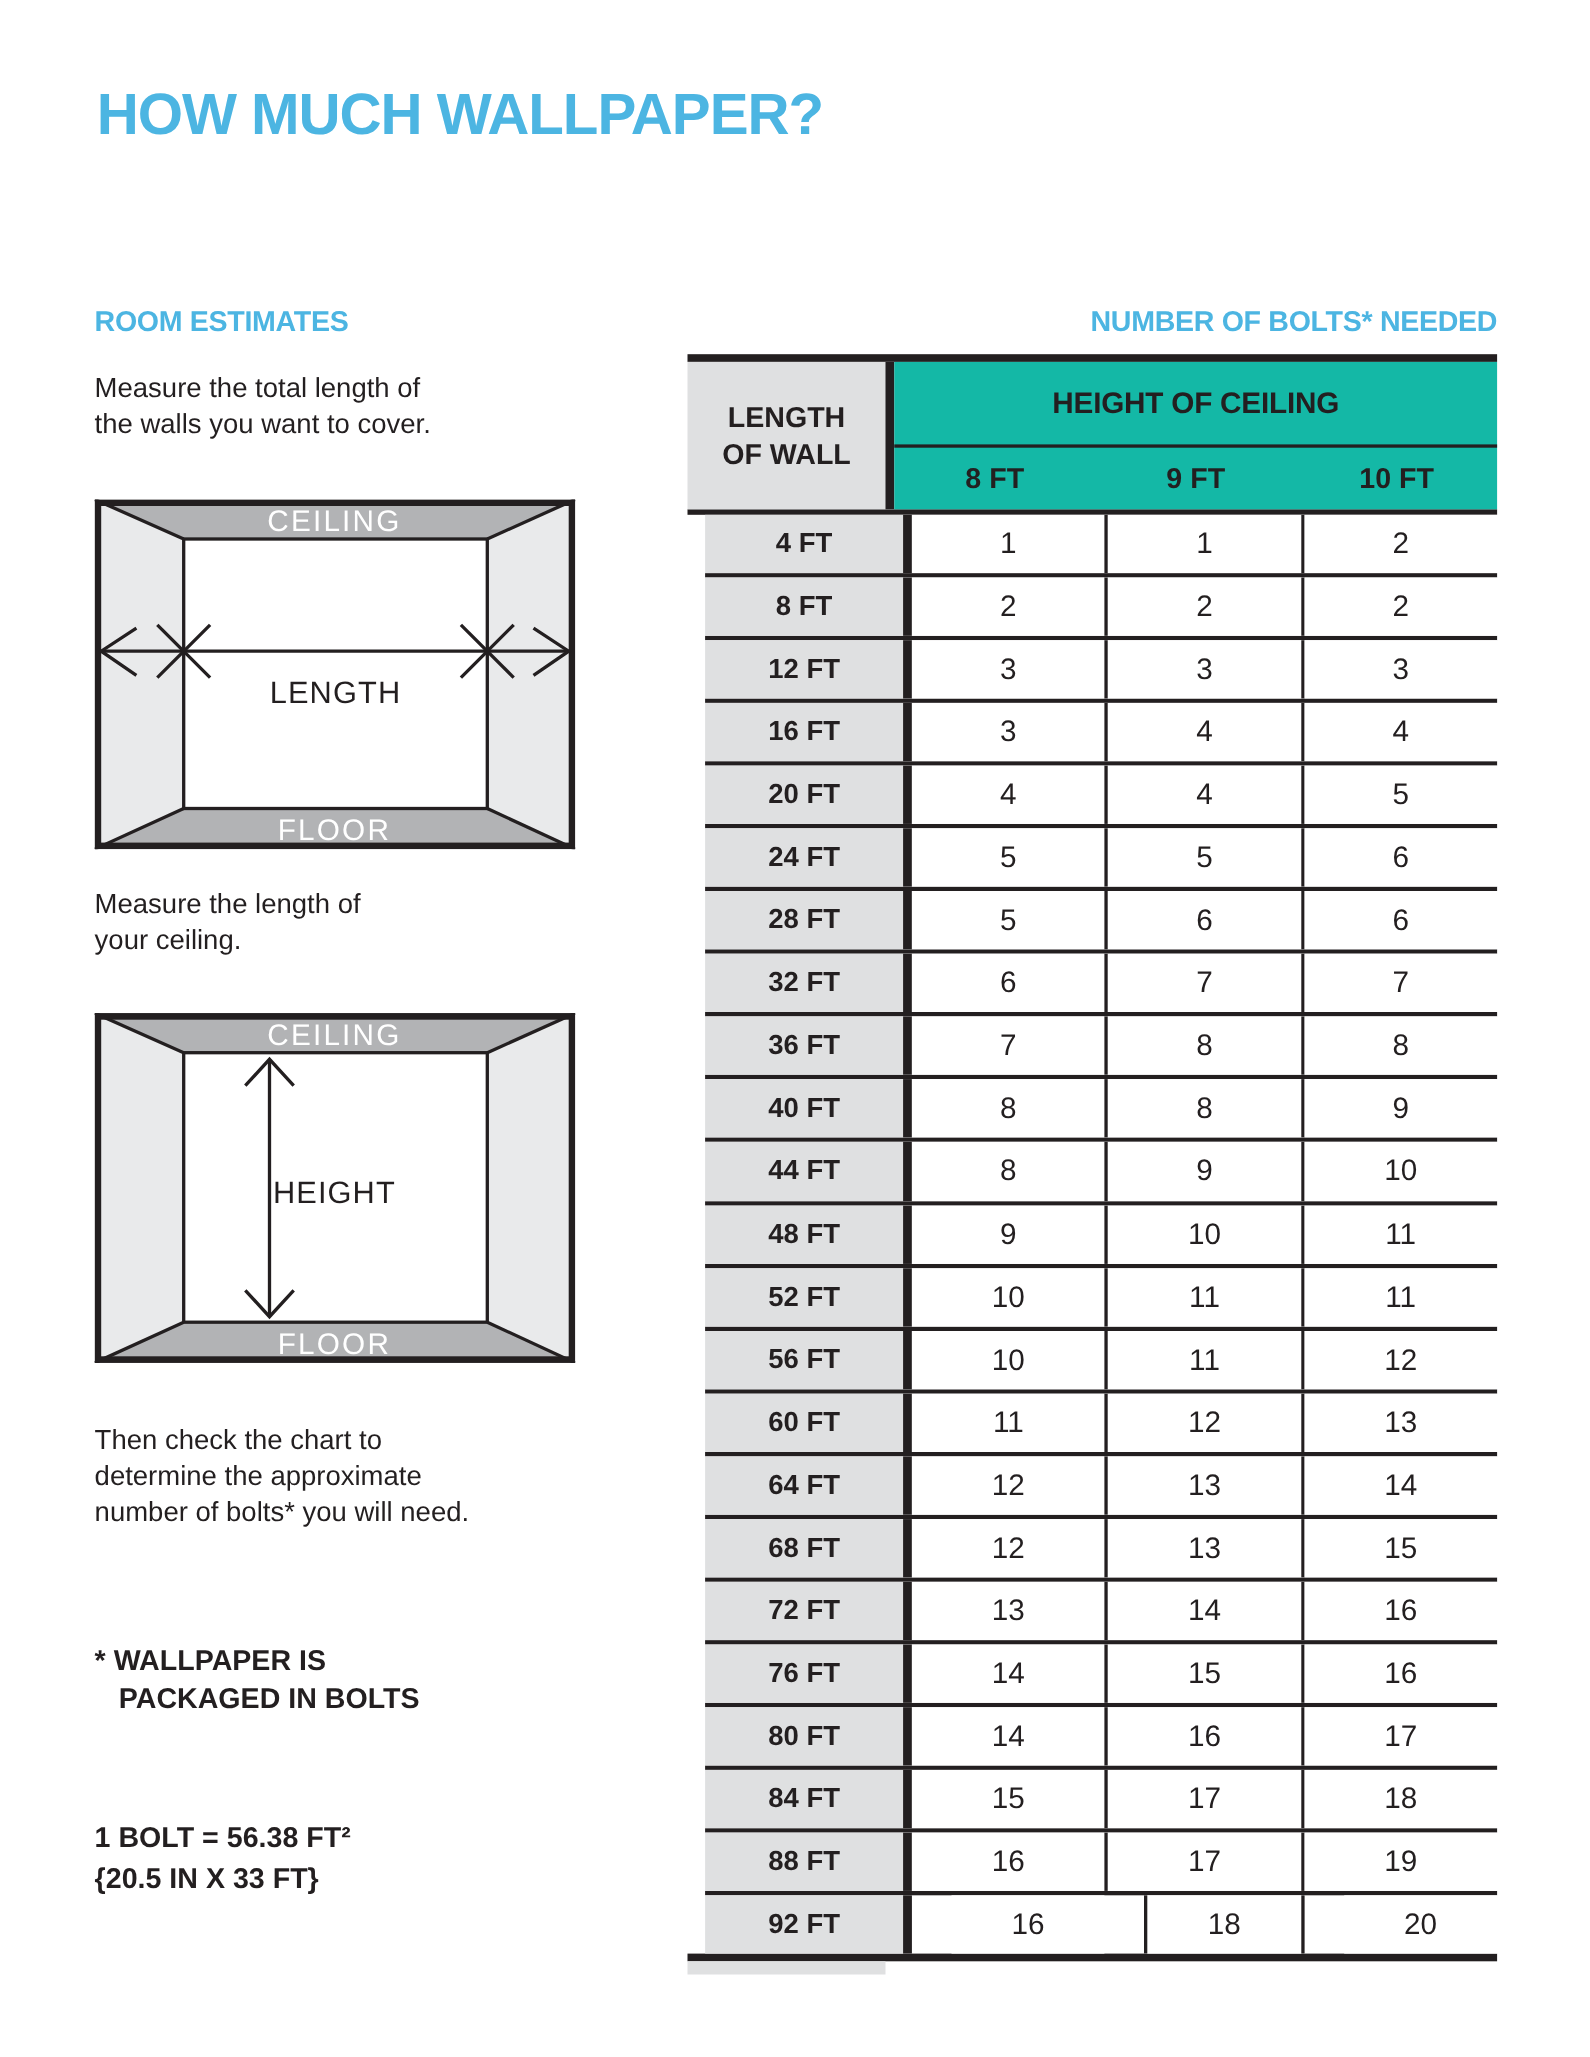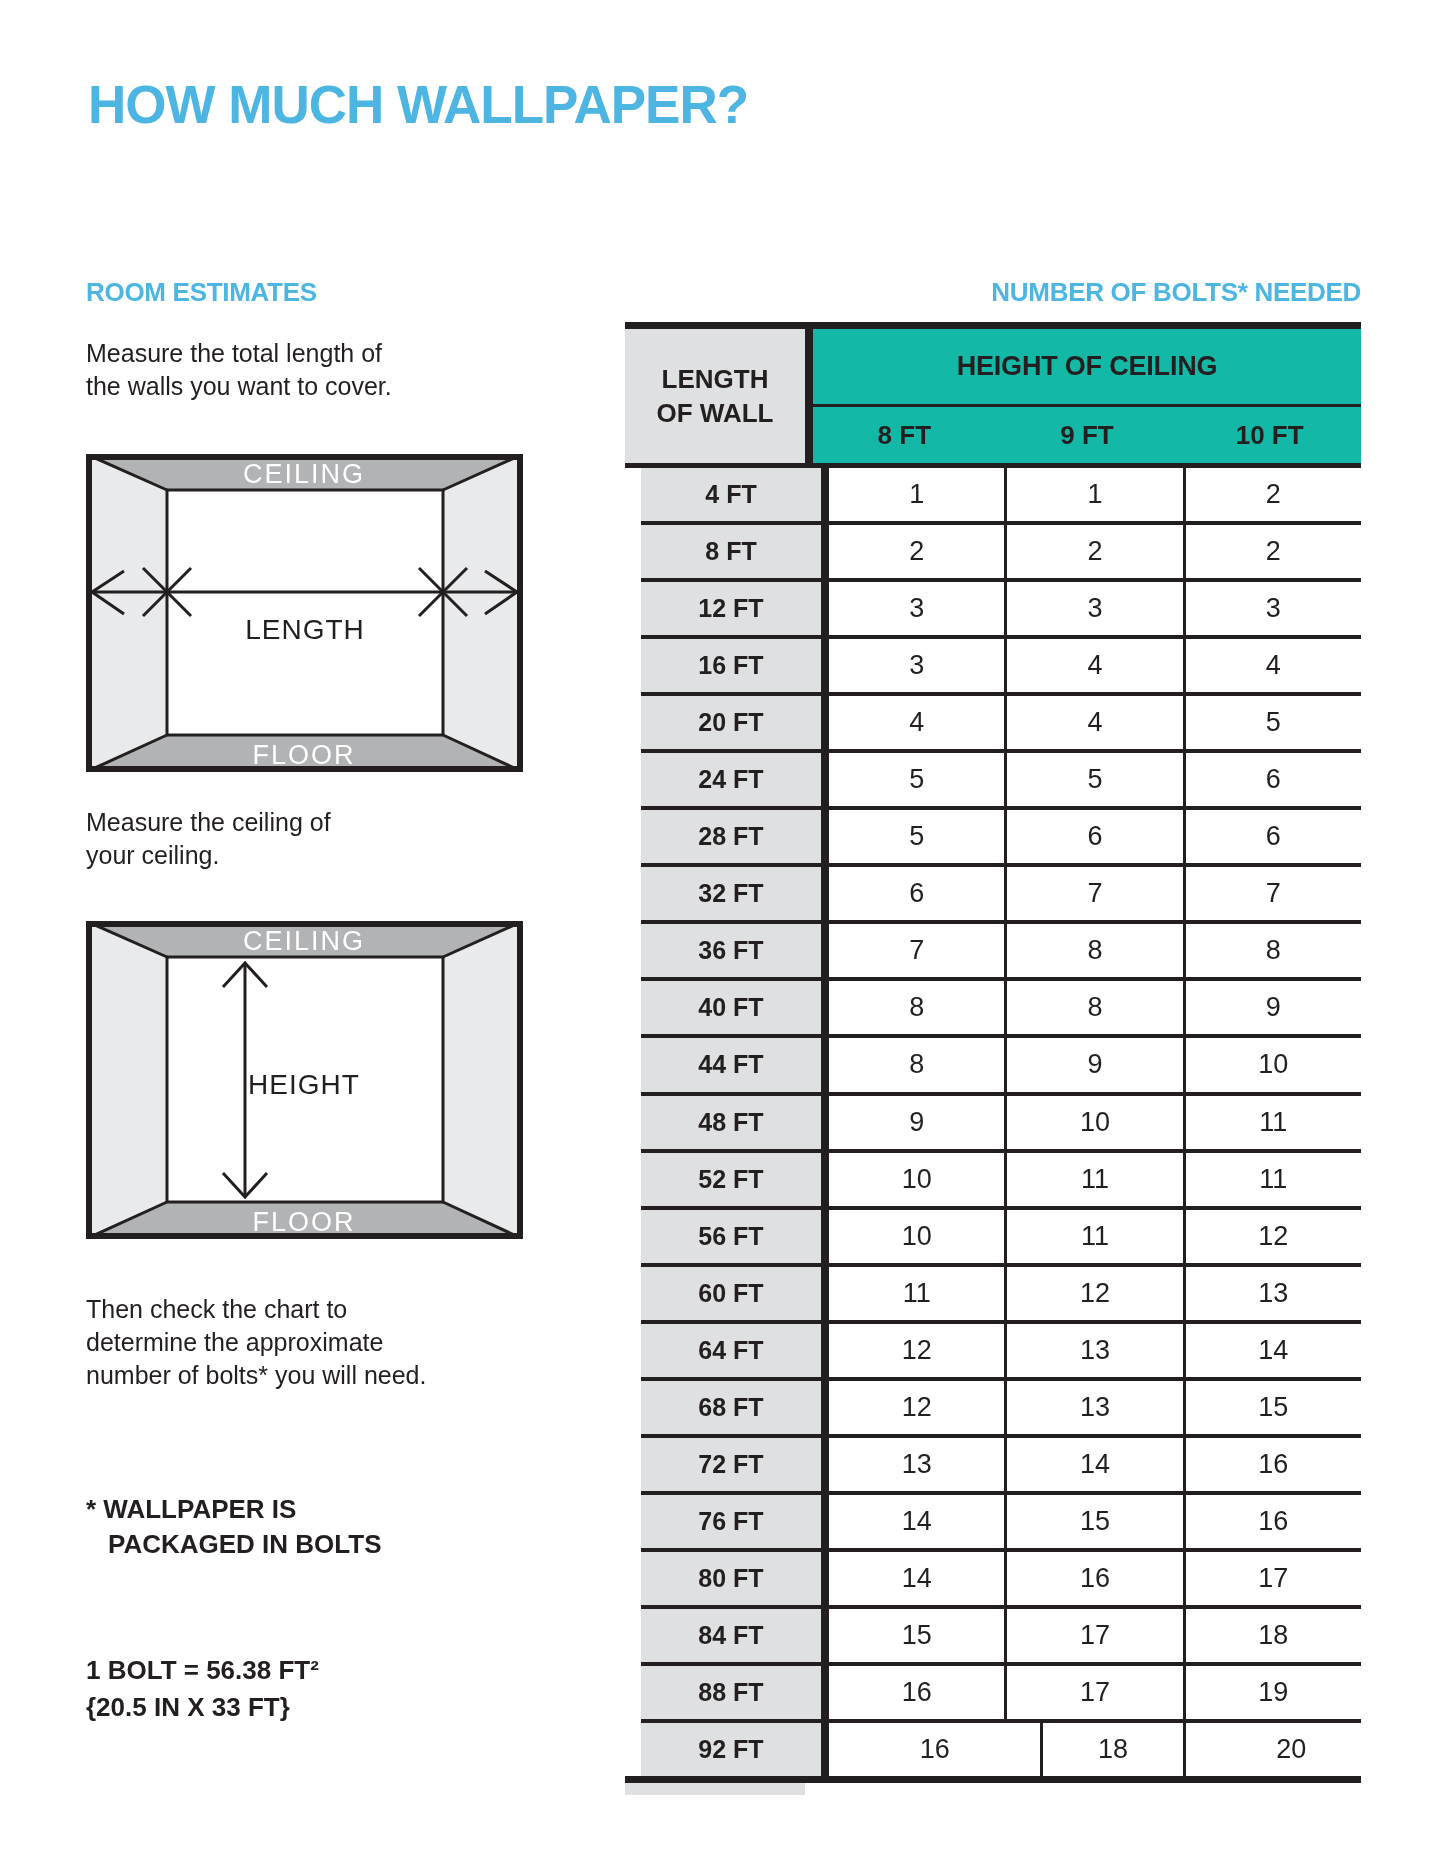--- a/index.html
+++ b/index.html
@@ -86,21 +86,21 @@
       <polyline points="399,117 431,138 399,160" fill="none" stroke="#231f20" stroke-width="3"></polyline>
       <line x1="57" y1="114" x2="105" y2="162" stroke="#231f20" stroke-width="3"></line>
       <line x1="57" y1="162" x2="105" y2="114" stroke="#231f20" stroke-width="3"></line>
       <line x1="333" y1="114" x2="381" y2="162" stroke="#231f20" stroke-width="3"></line>
       <line x1="333" y1="162" x2="381" y2="114" stroke="#231f20" stroke-width="3"></line>
     </g>
     <text class="diag-measure-label" x="219" y="185" text-anchor="middle">LENGTH</text>
   </svg>
 
   <div class="abs body-text" style="left:86px;top:806px;">
-    <div>Measure the ceiling of</div>
+    <div>Measure the length of</div>
     <div>your ceiling.</div>
   </div>
 
   <svg class="abs" style="left:86px;top:921px;" width="437" height="318" viewBox="0 0 437 318">
     <polygon points="0,0 437,0 357,36 81,36" fill="#b2b3b5"></polygon>
     <polygon points="0,318 437,318 357,281 81,281" fill="#b2b3b5"></polygon>
     <polygon points="0,0 81,36 81,281 0,318" fill="#e9eaeb"></polygon>
     <polygon points="437,0 357,36 357,281 437,318" fill="#e9eaeb"></polygon>
     <line x1="0" y1="0" x2="81" y2="36" stroke="#231f20" stroke-width="3"></line>
     <line x1="437" y1="0" x2="357" y2="36" stroke="#231f20" stroke-width="3"></line>

